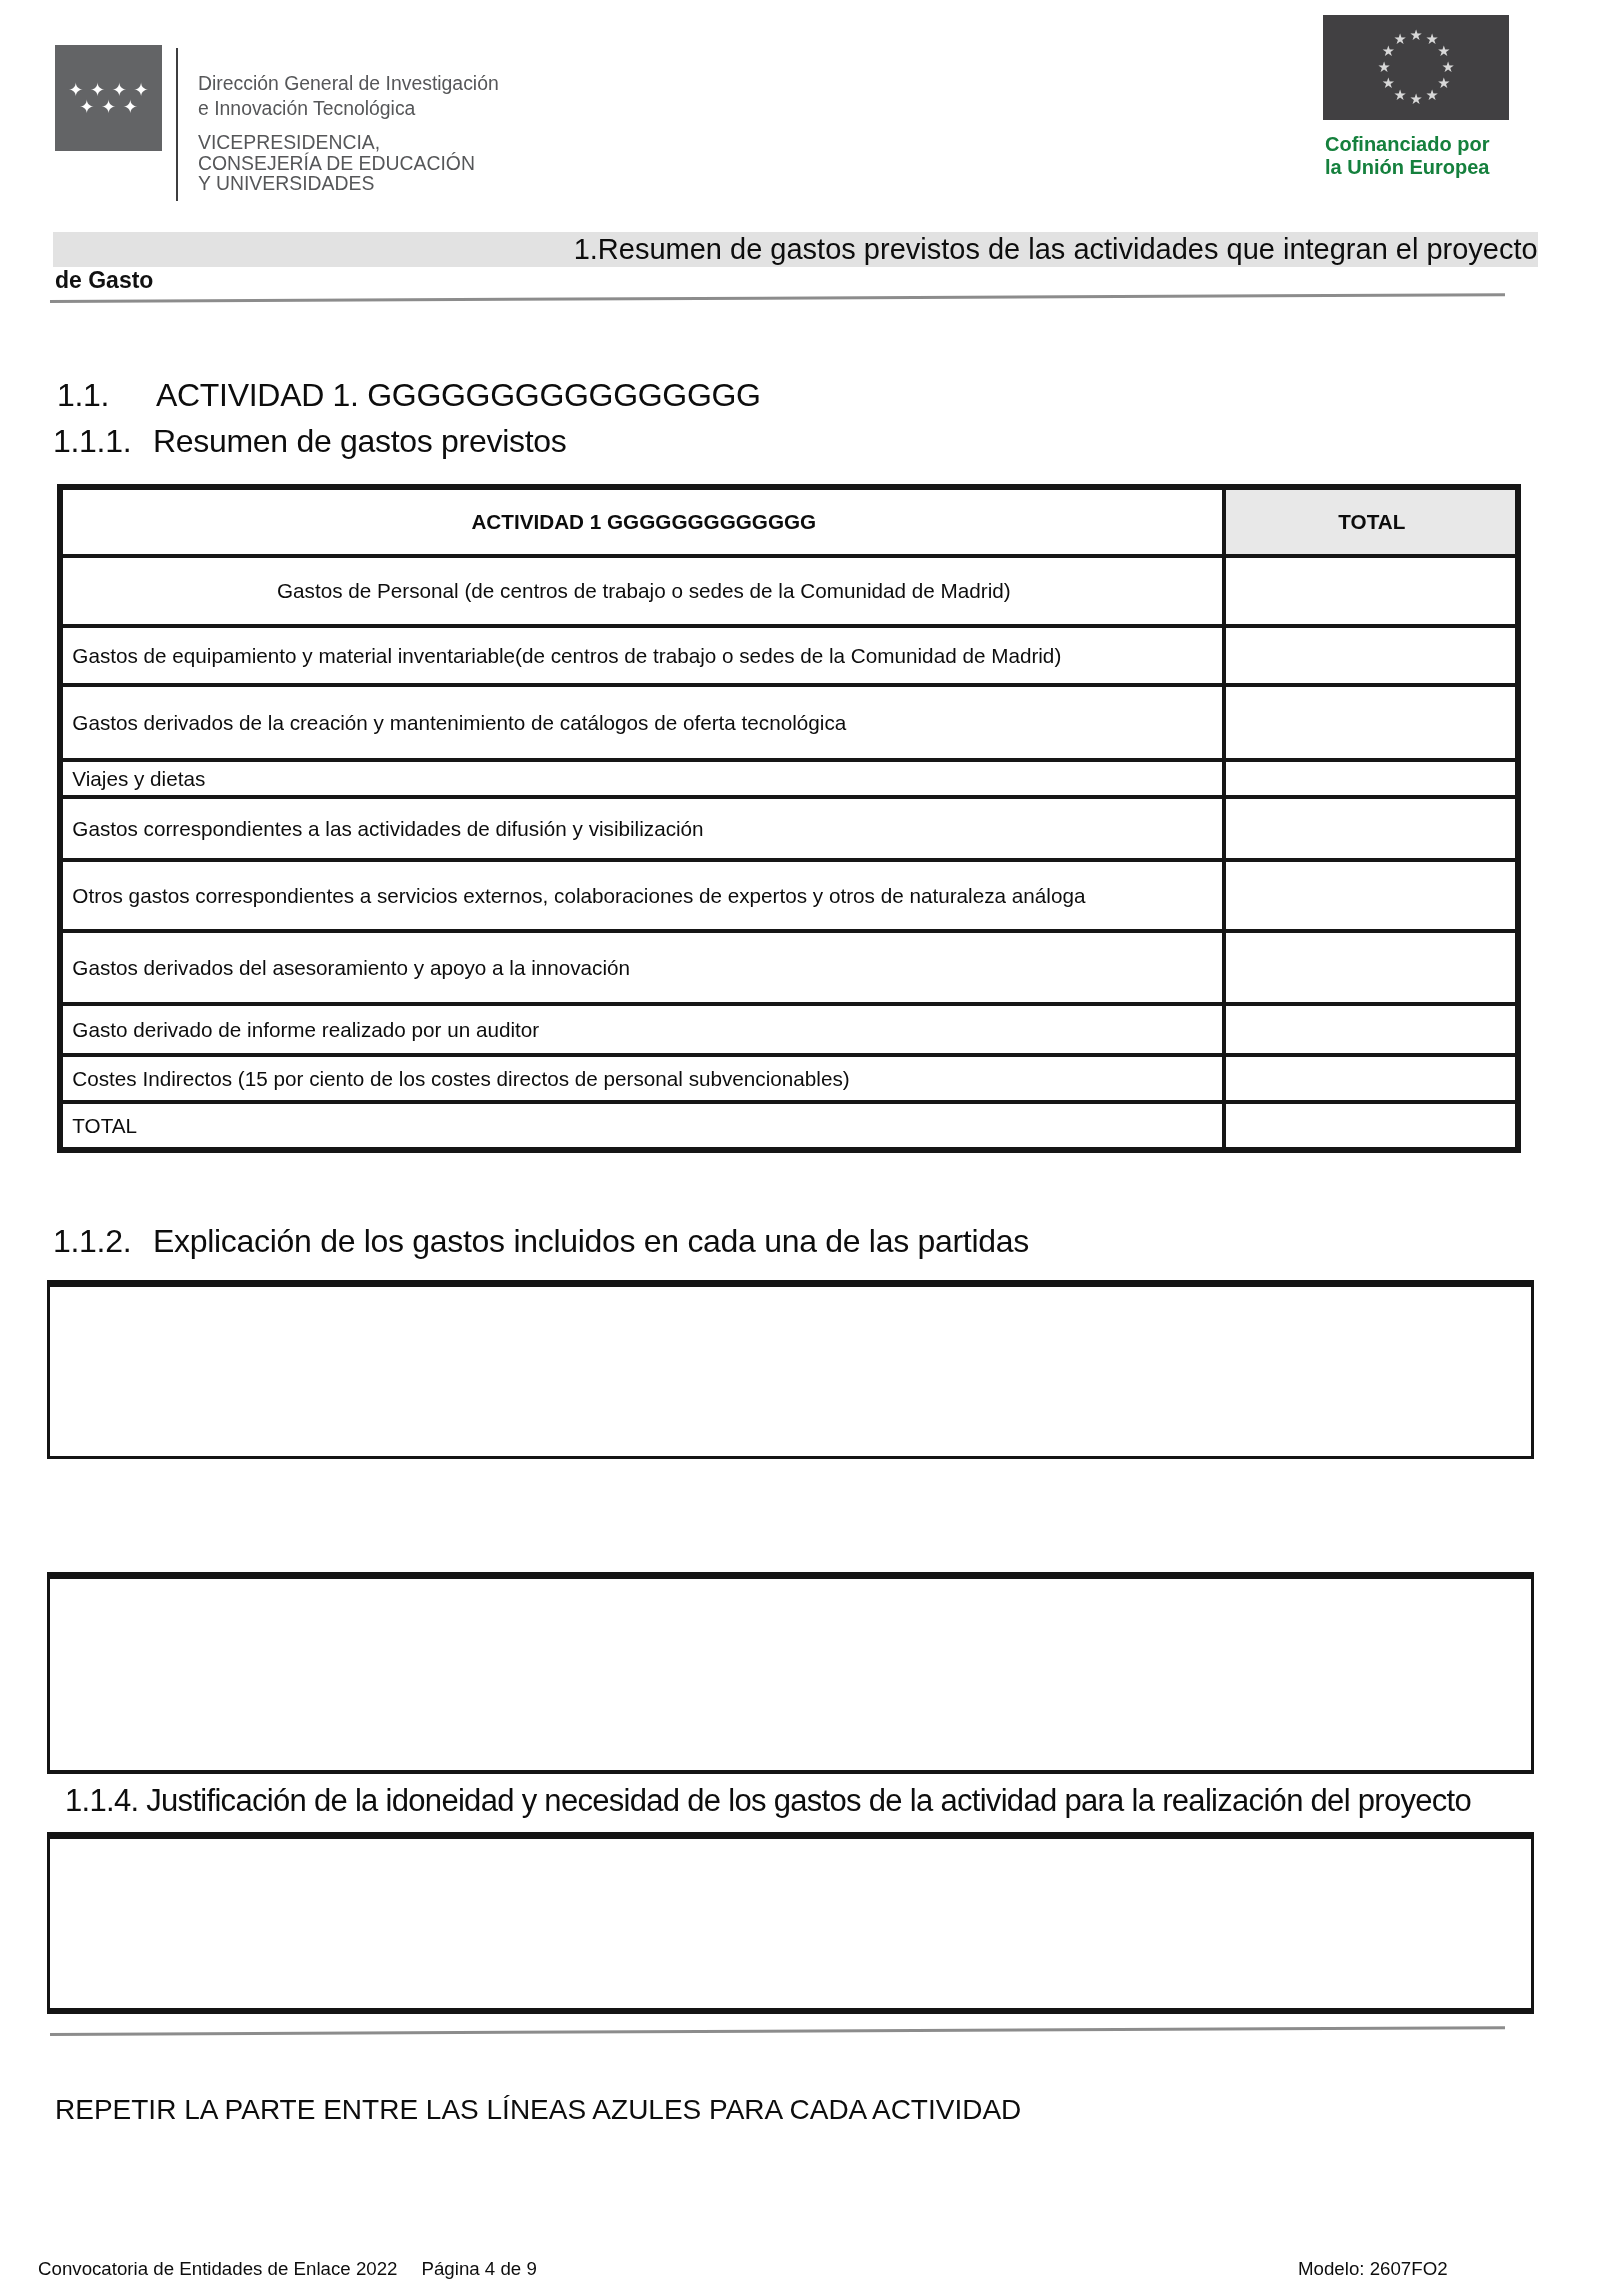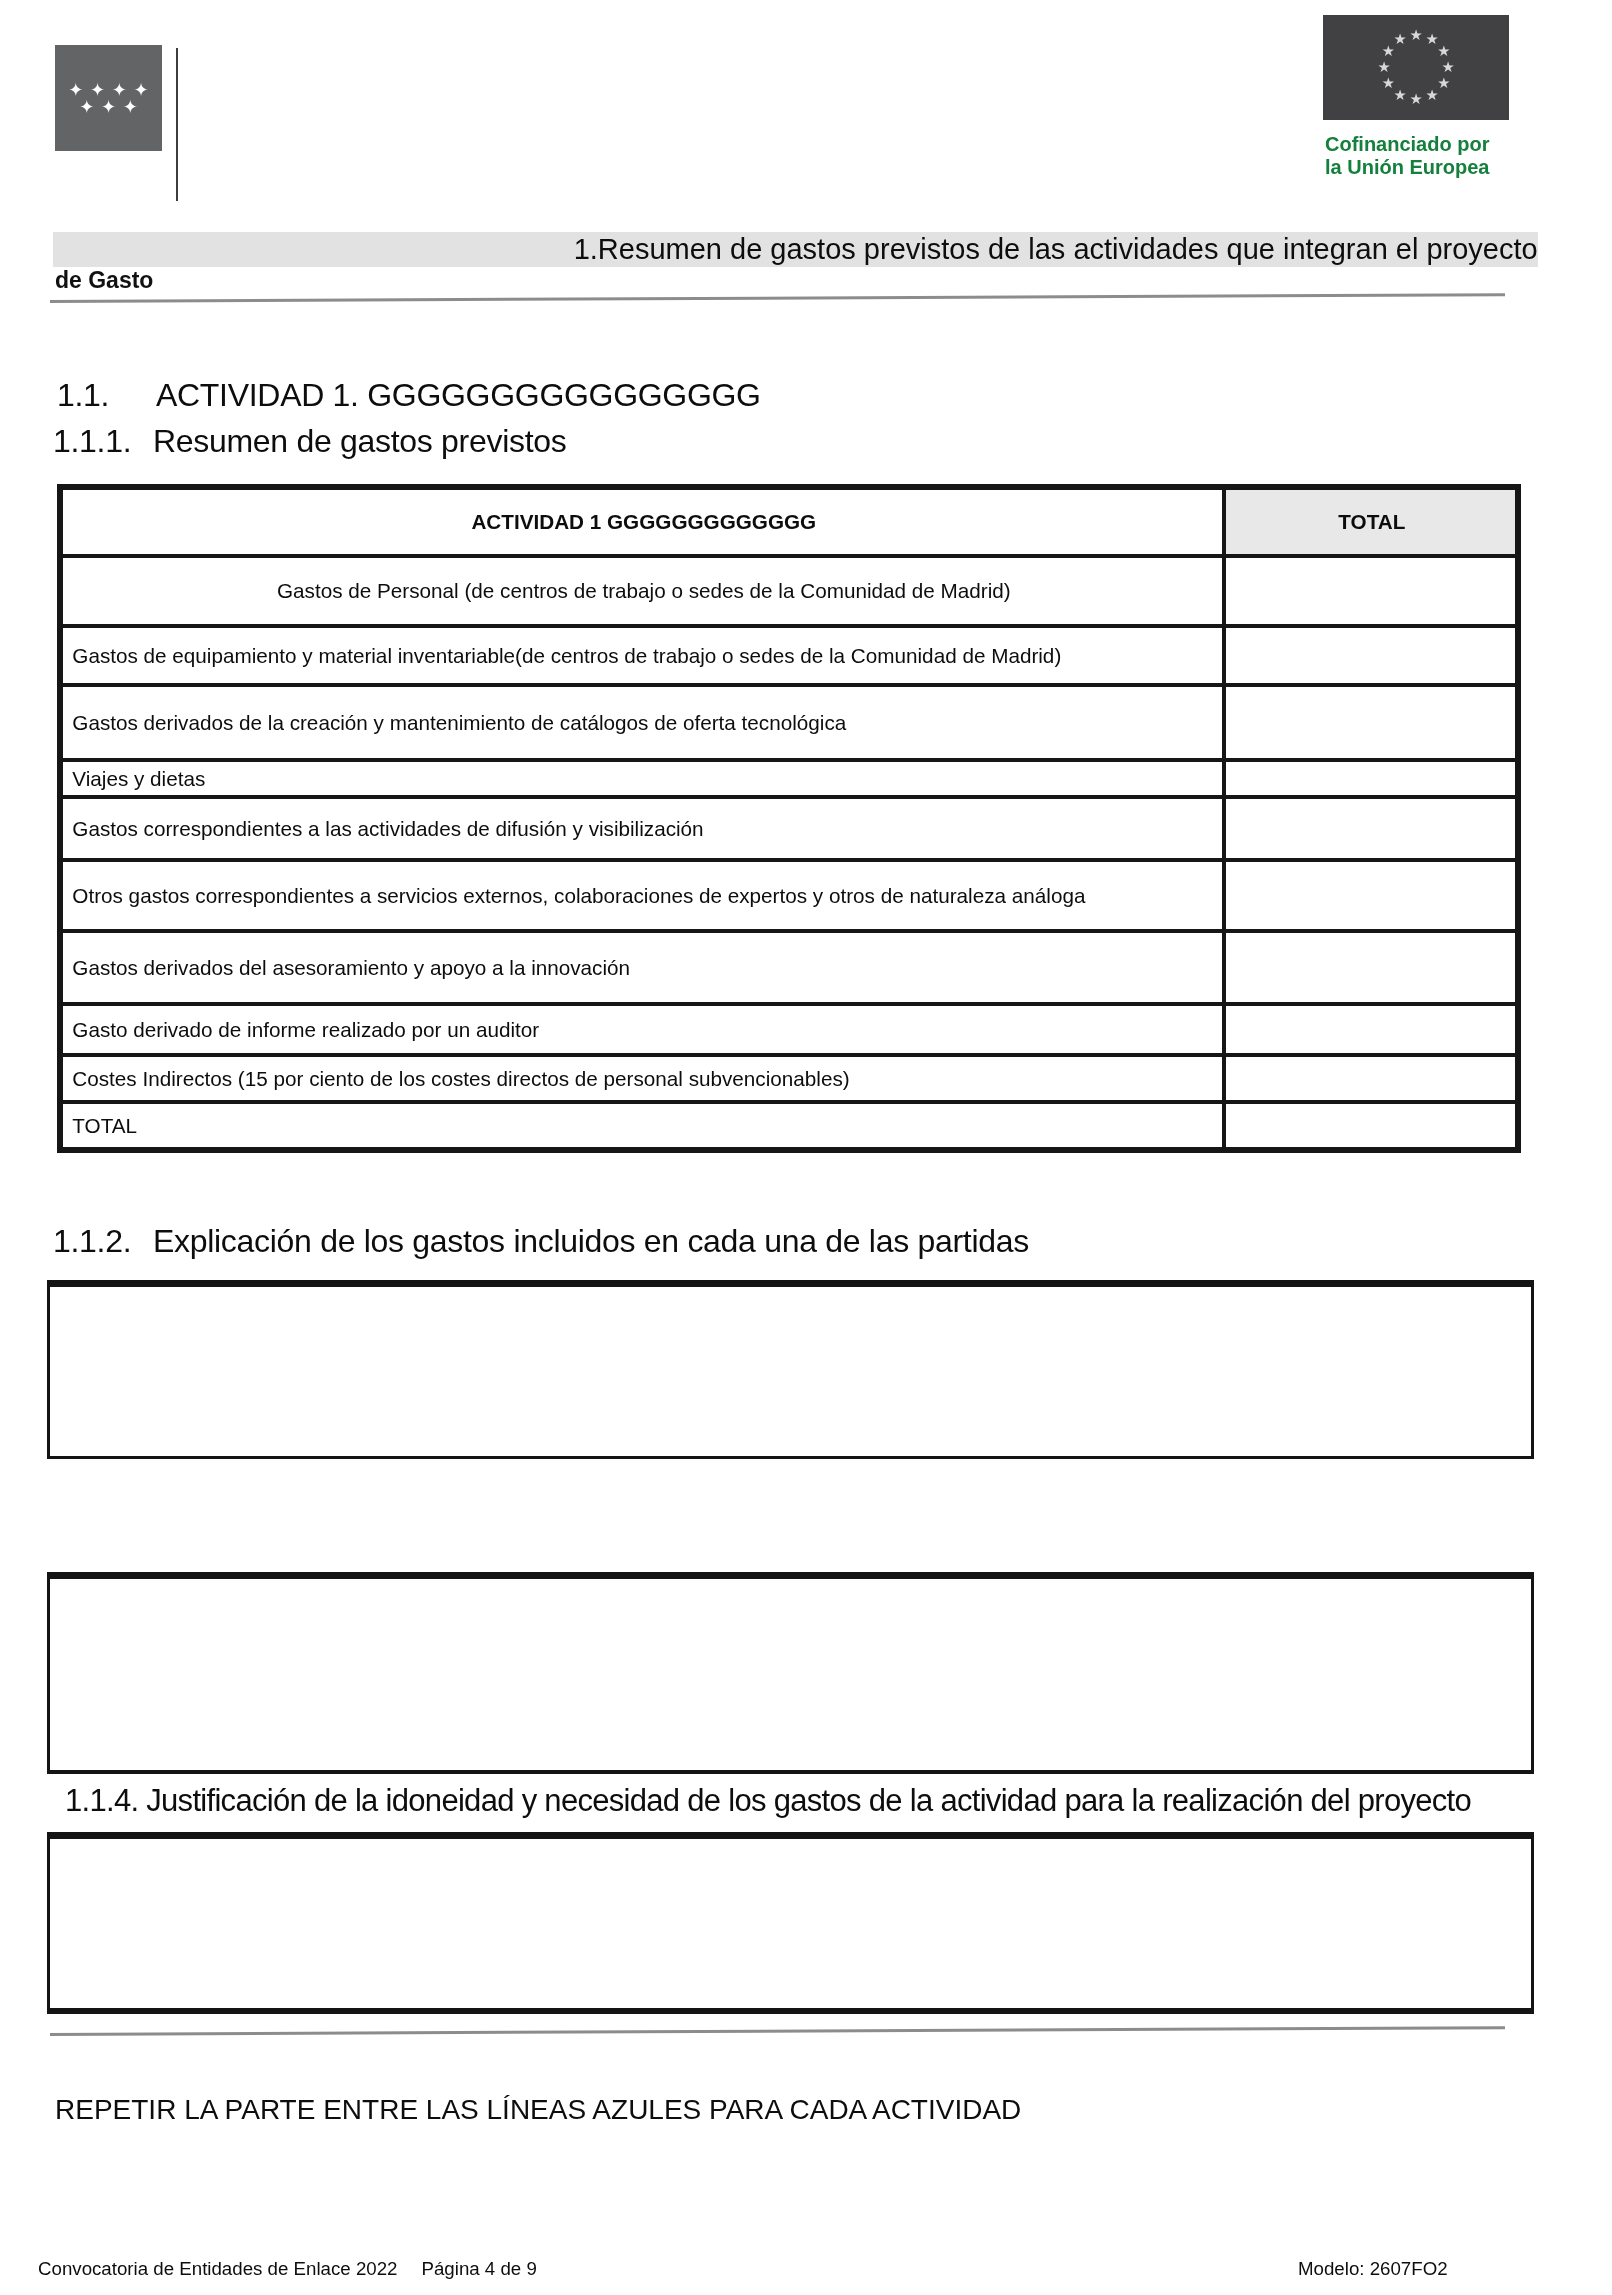--- a/index.html
+++ b/index.html
@@ -91,20 +91,29 @@
 
   <div class="abs madrid-flag">
     <div class="star-row">✦✦✦✦</div>
     <div class="star-row">✦✦✦</div>
   </div>
   <div class="abs madrid-name">
     <div>Comunidad</div>
     <div>de Gasto</div>
   </div>
   <div class="abs hdr-sep"></div>
+  <div class="abs org-block1">
+    <div>Dirección General de Investigación</div>
+    <div>e Innovación Tecnológica</div>
+  </div>
+  <div class="abs org-block2">
+    <div>VICEPRESIDENCIA,</div>
+    <div>CONSEJERÍA DE EDUCACIÓN</div>
+    <div>Y UNIVERSIDADES</div>
+  </div>
 
   <div class="abs eu-flag">
     <div class="eu-stars">
       <span class="eu-star">★</span>
       <span class="eu-star">★</span>
       <span class="eu-star">★</span>
       <span class="eu-star">★</span>
       <span class="eu-star">★</span>
       <span class="eu-star">★</span>
       <span class="eu-star">★</span>

